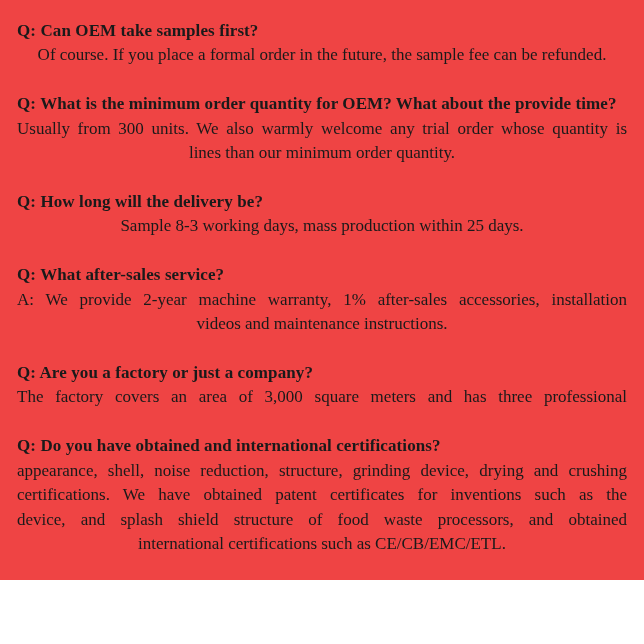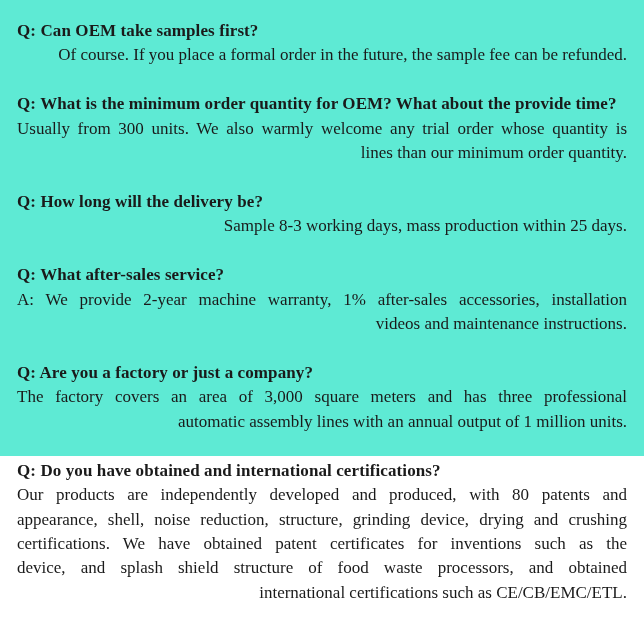--- a/index.html
+++ b/index.html
@@ -8,38 +8,38 @@
     background: #ffffff;
   }
   body {
     width: 644px;
     height: 644px;
     overflow: hidden;
   }
   .page {
     box-sizing: border-box;
     width: 644px;
-    height: 456px;
+    height: 580px;
     padding: 19px 17px 0 17px;
-    background: #5eead4;
+    background: #ef4444;
     font-family: "Liberation Serif", "DejaVu Serif", serif;
     font-size: 17px;
     line-height: 24.4px;
     color: #1a1a1a;
   }
   .qa-block {
     margin: 0 0 24.5px 0;
   }
   .question {
     font-weight: 700;
     white-space: nowrap;
     letter-spacing: 0.1px;
   }
   .answer-line {
-    text-align: right;
+    text-align: center;
   }
   .answer-line.just {
     text-align: justify;
     text-align-last: justify;
   }
 </style>
 </head>
 <body style="background: rgb(255, 255, 255);">
 
 <main class="page" style="color: rgb(26, 26, 26);">
@@ -58,24 +58,22 @@
         <div class="answer-line">Sample 8-3 working days, mass production within 25 days.</div>
       </section>
       <section class="qa-block">
         <div class="question">Q: What after-sales service?</div>
         <div class="answer-line just">A: We provide 2-year machine warranty, 1% after-sales accessories, installation</div>
         <div class="answer-line">videos and maintenance instructions.</div>
       </section>
       <section class="qa-block">
         <div class="question">Q: Are you a factory or just a company?</div>
         <div class="answer-line just">The factory covers an area of 3,000 square meters and has three professional</div>
-        <div class="answer-line">automatic assembly lines with an annual output of 1 million units.</div>
       </section>
       <section class="qa-block">
         <div class="question">Q: Do you have obtained and international certifications?</div>
-        <div class="answer-line just">Our products are independently developed and produced, with 80 patents and</div>
         <div class="answer-line just">appearance, shell, noise reduction, structure, grinding device, drying and crushing</div>
         <div class="answer-line just">certifications. We have obtained patent certificates for inventions such as the</div>
         <div class="answer-line just">device, and splash shield structure of food waste processors, and obtained</div>
         <div class="answer-line">international certifications such as CE/CB/EMC/ETL.</div>
       </section>
     </div>
 </main>
 
 </body></html>

